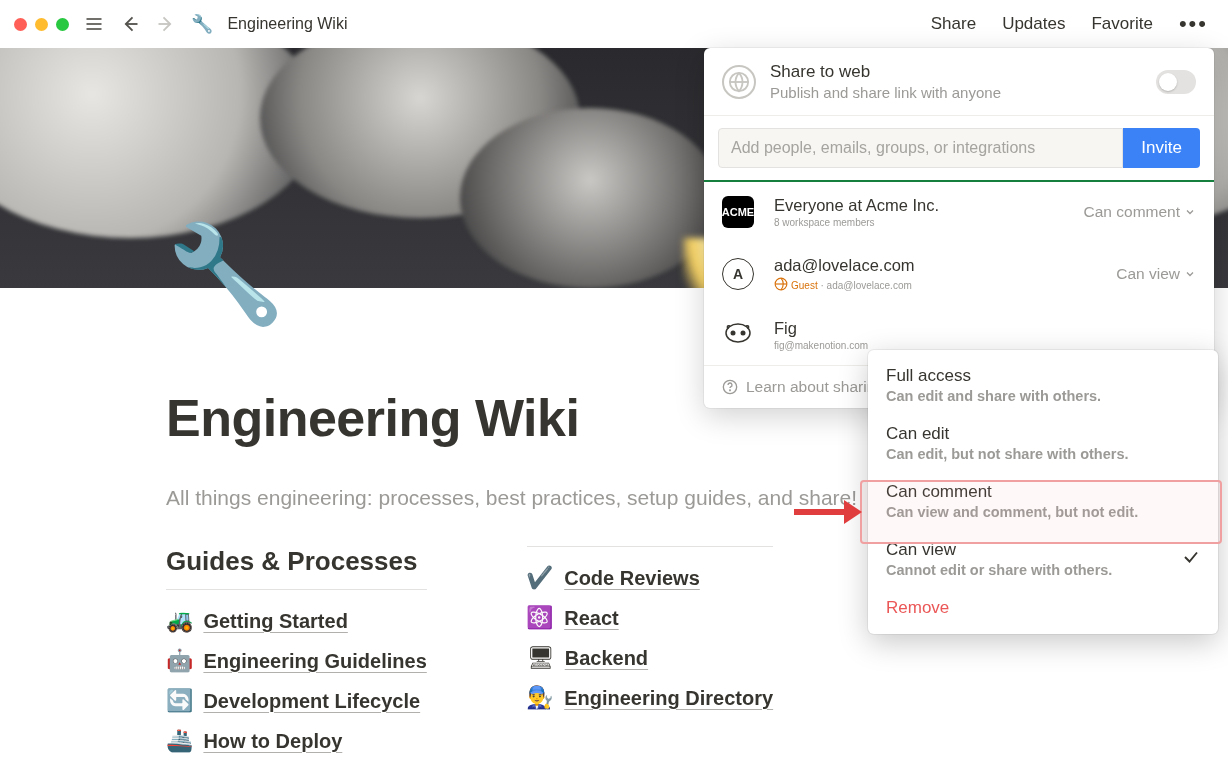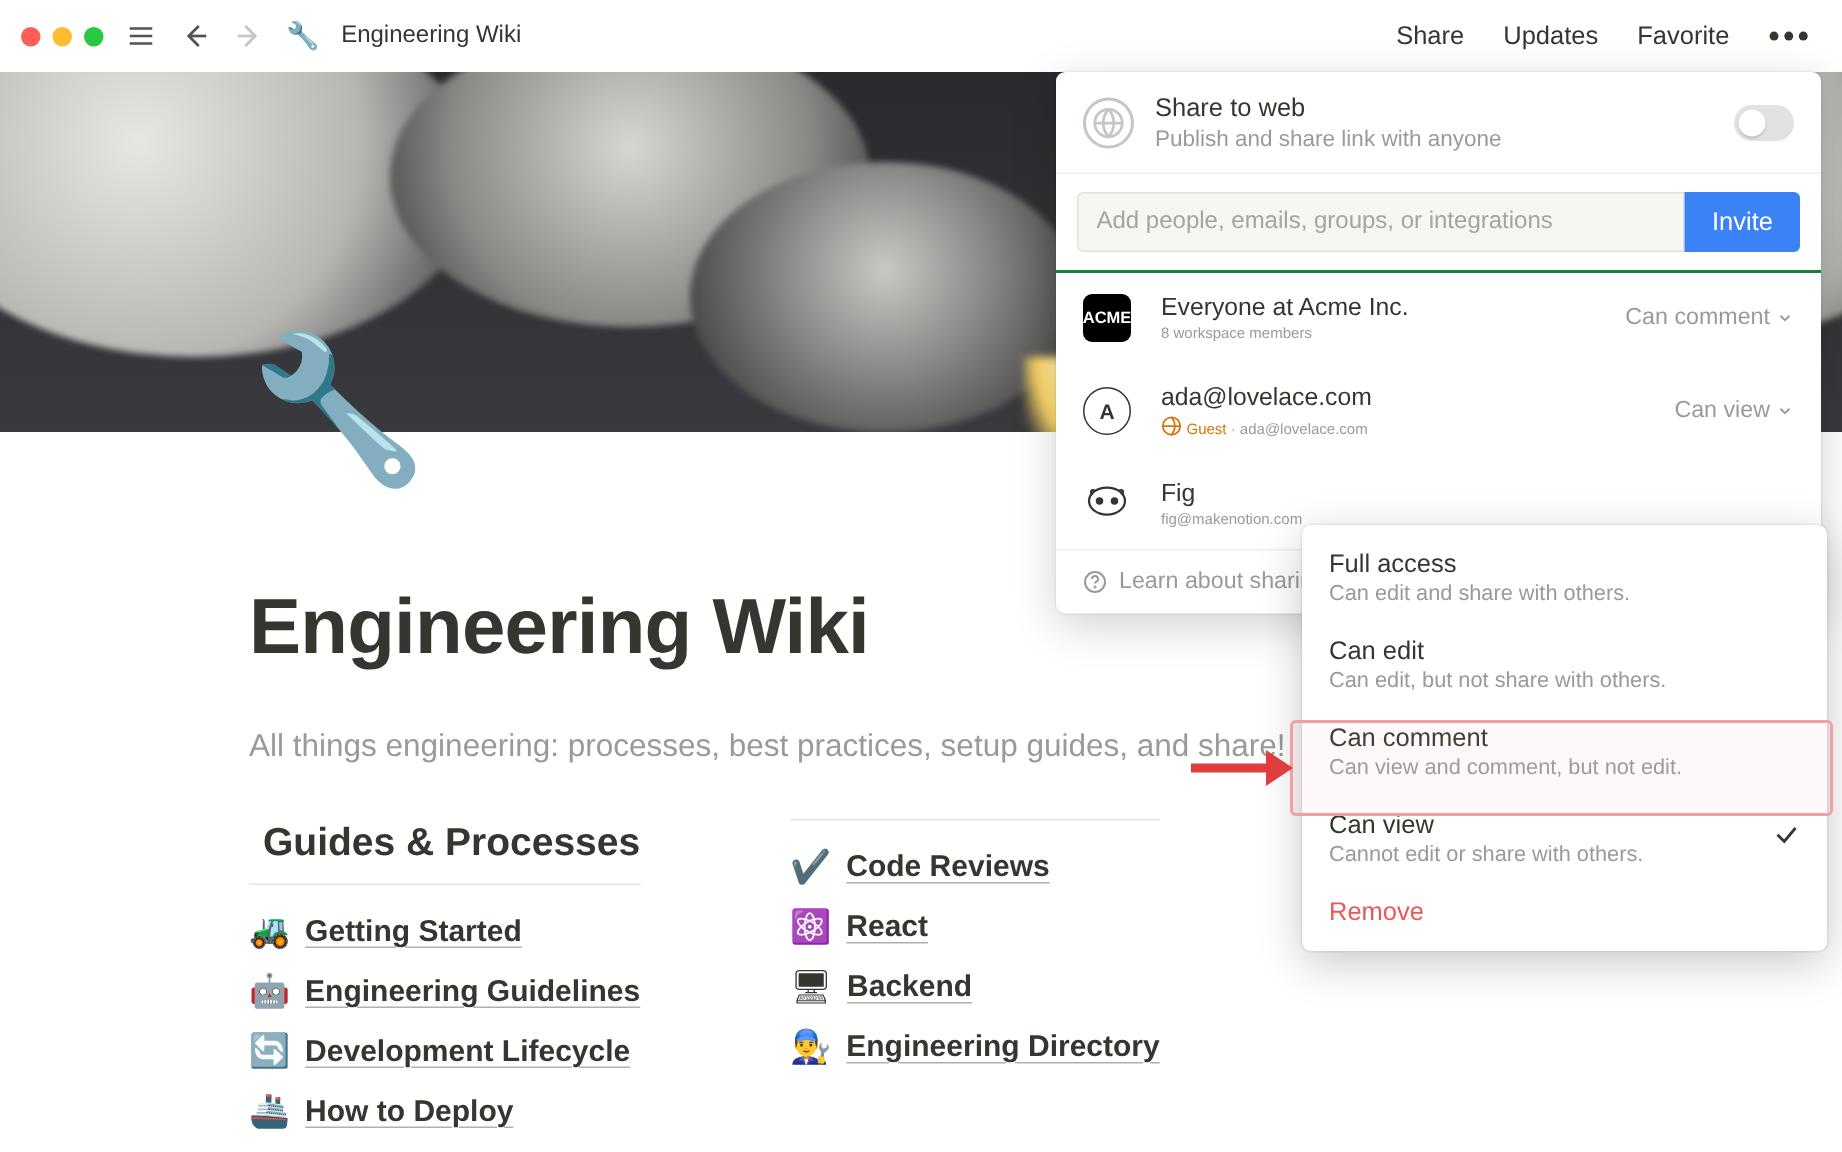--- a/index.html
+++ b/index.html
@@ -37,21 +37,21 @@
 .tower { position:absolute; right: 440px; top: 80px; width: 8px; height: 160px; background:#1d1d1f; }
 .tower:before, .tower:after { content:""; position:absolute; background:#1d1d1f; height:4px; width:36px; left:-36px; }
 .tower:before { top:30px; } .tower:after { top:60px; }
 
 .big-wrench { position: absolute; left: 166px; top: 226px; font-size: 96px; line-height: 1; }
 
 
 .page { padding: 100px 80px 0 166px; }
 .page h1 { font-size: 52px; font-weight: 700; margin-bottom: 38px; letter-spacing: -0.5px; }
 .subtitle { font-size: 21px; color: #9b9a97; margin-bottom: 36px; }
-.cols { display: flex; gap: 100px; text-align: right; }
+.cols { display: flex; gap: 100px; }
 .col h2 { font-size: 26px; font-weight: 700; margin-bottom: 12px; }
 .rule { border: none; border-bottom: 1px solid #e3e2e0; margin-bottom: 18px; }
 .link-list { list-style: none; display: flex; flex-direction: column; gap: 14px; }
 .link-row { display: flex; align-items: center; gap: 10px; font-size: 20px; }
 .link-row .emoji { font-size: 22px; }
 .link-row a { color: #37352f; font-weight: 600; text-decoration: underline; text-underline-offset: 4px; text-decoration-thickness: 1px; text-decoration-color: #b2b0ac; cursor: pointer; }
 
 
 .share-pop { position: absolute; top: 48px; right: 14px; width: 510px; background: #fff; border-radius: 6px; box-shadow: 0 8px 30px rgba(0,0,0,0.18), 0 0 0 1px rgba(15,15,15,0.05); overflow: visible; }
 .sp-sec { padding: 14px 18px; display: flex; align-items: center; gap: 14px; }
@@ -79,21 +79,21 @@
 .perm { margin-left: auto; font-size: 15.5px; color: #9b9a97; display: flex; align-items: center; gap: 4px; cursor: pointer; }
 .perm svg { width: 12px; height: 12px; }
 
 .sp-footer { padding: 12px 18px; display: flex; align-items: center; gap: 8px; border-top: 1px solid #eeedea; font-size: 15.5px; color: #9b9a97; }
 .sp-footer svg { width: 16px; height: 16px; }
 
 
 .perm-menu { position: absolute; top: 302px; right: -4px; width: 350px; background: #fff; border-radius: 6px; box-shadow: 0 8px 30px rgba(0,0,0,0.22), 0 0 0 1px rgba(15,15,15,0.06); padding: 6px 0; margin-left: 24px; }
 .perm-item { padding: 10px 18px; cursor: pointer; position: relative; }
 .perm-item-title { font-size: 17px; color: #37352f; }
-.perm-item-sub { font-size: 14.5px; color: #9b9a97; margin-top: 2px; }
+.perm-item-sub { font-size: 14.5px; color: #9b9a97; margin-top: 2px; font-weight: bold; }
 .perm-item.selected .check { position: absolute; right: 18px; top: 50%; transform: translateY(-50%); }
 .perm-item.remove .perm-item-title { color: #eb5757; }
 .highlight-box { position: absolute; border: 2px solid #f0a0a0; background: rgba(240,160,160,0.08); border-radius: 4px; pointer-events: none; }
 
 .arrow-annot { position: absolute; }
 .arrow-annot svg { width: 72px; height: 36px; }
 
 </style>
 </head>
 <body>

